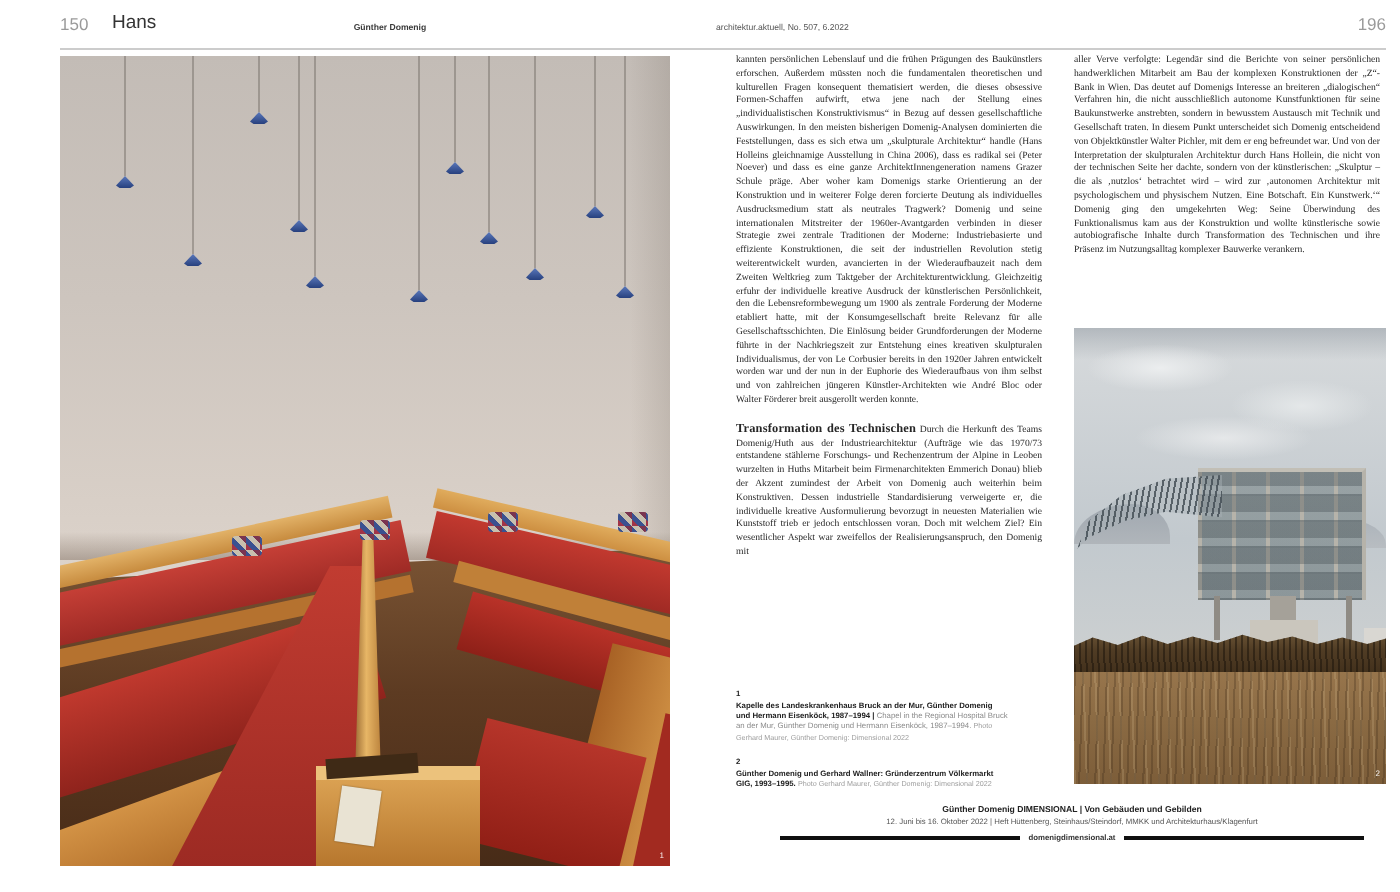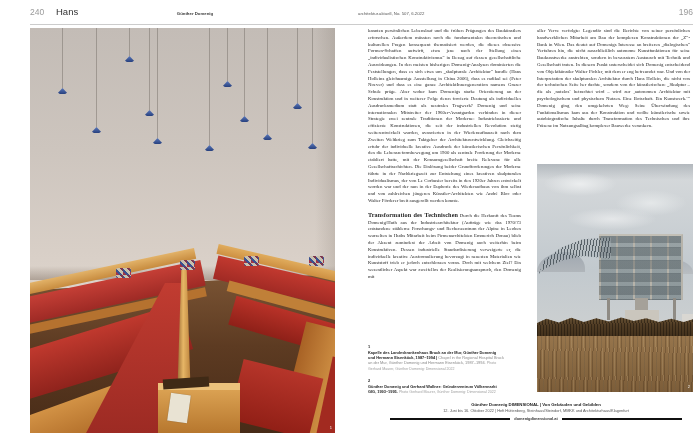--- a/index.html
+++ b/index.html
@@ -115,21 +115,21 @@
   .ftrule{display:flex;align-items:center;gap:4px;margin-top:3px;}
   .bar{flex:1;height:2px;background:#101010;}
   .url{font-size:3.9px;font-weight:bold;color:#333;white-space:nowrap;}
 </style>
 </head>
 <body>
 
 <div class="spread">
 
   <div class="hdr">
-    <span class="pn-left">240</span>
+    <span class="pn-left">150</span>
     <span class="section">Hans</span>
     <span class="author">Günther Domenig</span>
     <span class="issue">architektur.aktuell, No. 507, 6.2022</span>
     <span class="pn-right">196</span>
     <div class="hrule"></div>
   </div>
 
   <figure class="chapel">
     <div class="wall"></div>
     <div class="wallshade"></div>

